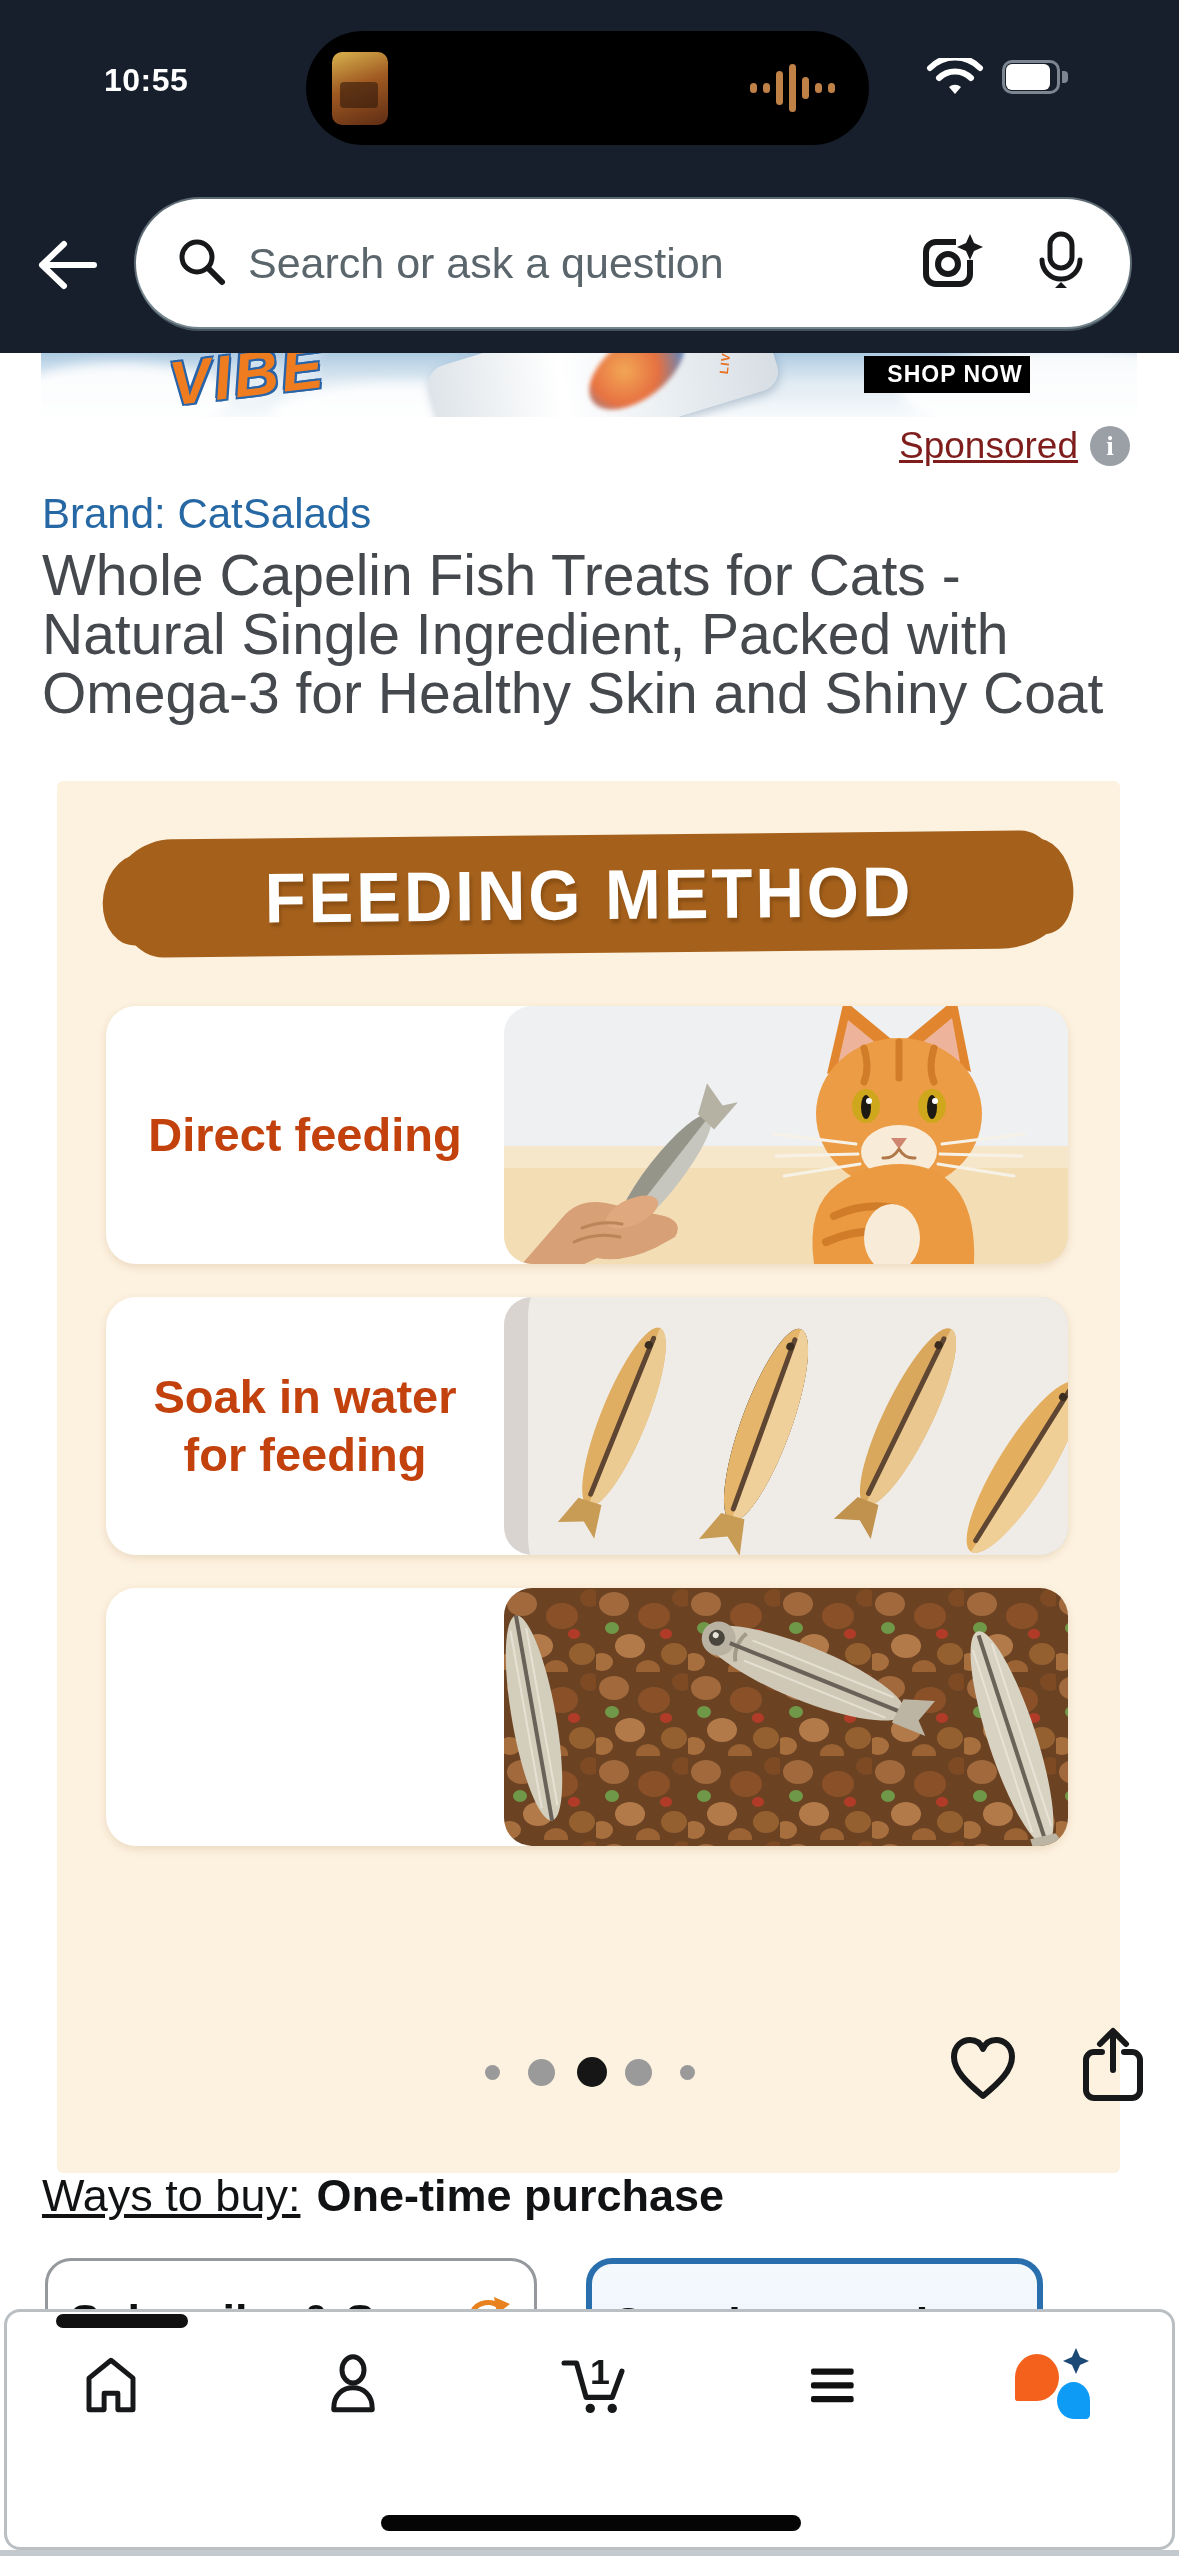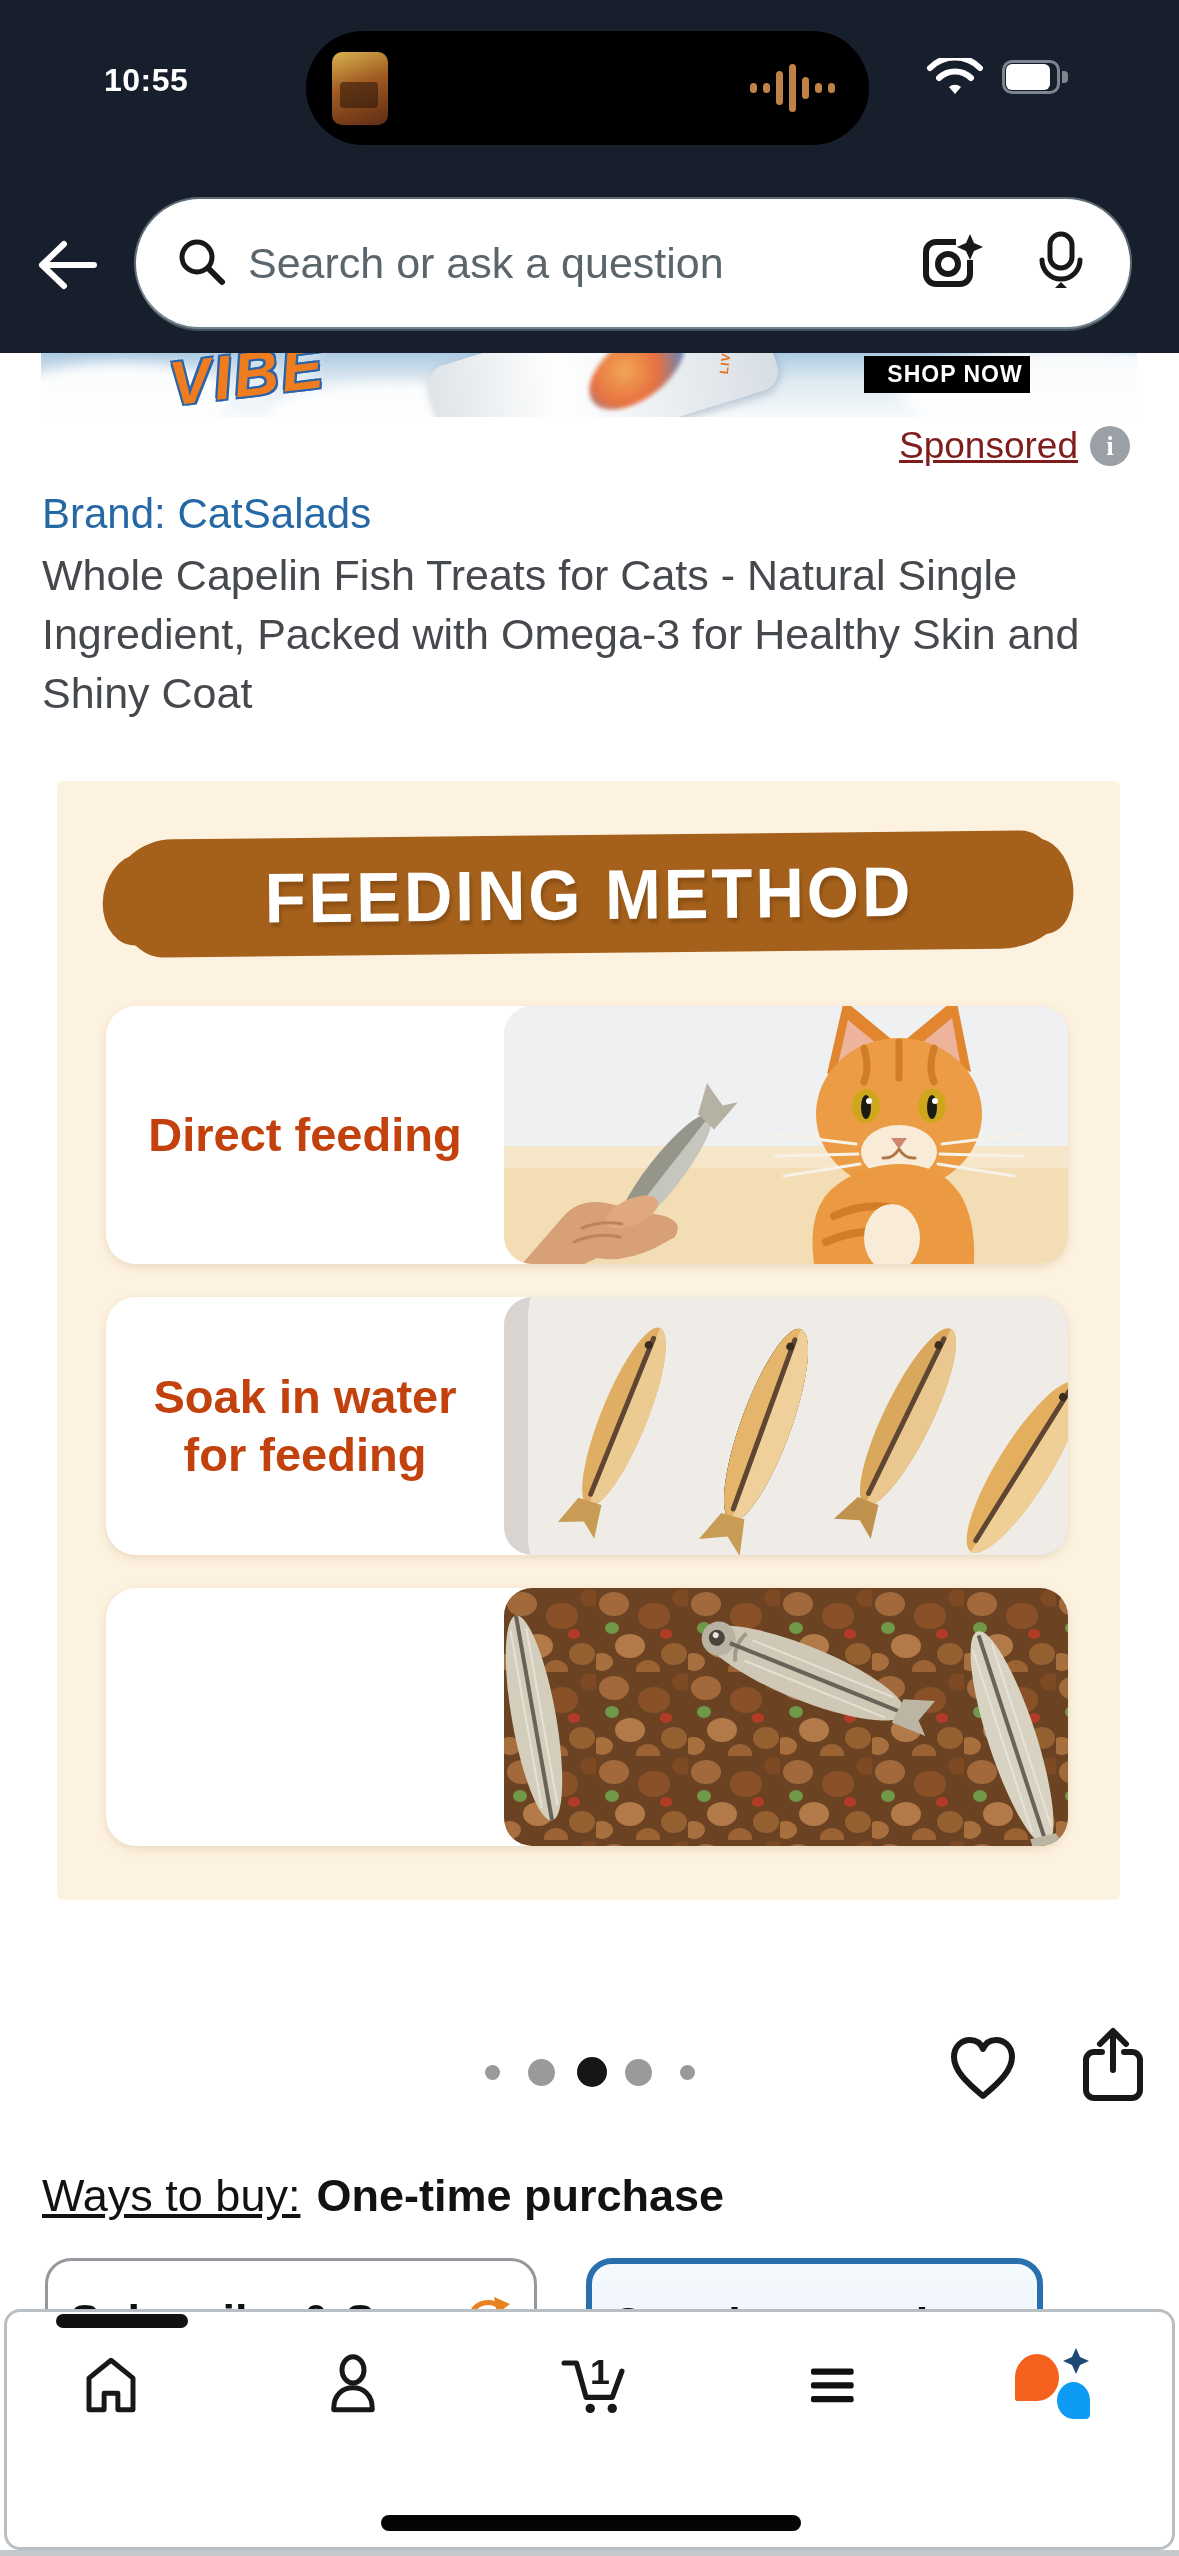--- a/index.html
+++ b/index.html
@@ -46,24 +46,24 @@
   .shopnow{position:absolute;left:823px;top:3px;width:166px;height:37px;background:#000;color:#fff;
            display:flex;align-items:center;justify-content:center;font-size:23px;font-weight:700;letter-spacing:1px;padding-left:16px;}
 
   .sponsored{position:absolute;right:49px;top:425px;display:flex;align-items:center;gap:12px;}
   .sponsored .txt{font-size:37px;color:#7f1d1d;text-decoration:underline;}
   .infodot{width:40px;height:40px;border-radius:50%;background:#999fa0;background:#9aa0a5;color:#fff;
            display:flex;align-items:center;justify-content:center;font-size:27px;font-weight:700;font-family:"Liberation Serif",serif;}
 
   
   .brand{position:absolute;left:42px;top:490px;font-size:42px;font-weight:500;color:#2668a4;}
-  .title{position:absolute;left:42px;top:546px;width:1108px;font-size:43px;line-height:59px;color:#45494e;}
-
-  
-  .info{position:absolute;left:57px;top:781px;width:1063px;height:1119px;background:#fdf2e0;border-radius:6px;}
+  .title{position:absolute;left:42px;top:546px;width:1108px;font-size:57px;line-height:59px;color:#45494e;}
+
+  
+  .info{position:absolute;left:57px;top:781px;width:1063px;height:1392px;background:#fdf2e0;border-radius:6px;}
   .brush{position:absolute;left:58px;top:54px;width:948px;height:118px;background:#a5611c;transform:rotate(-0.6deg);
          border-radius:58px 42px 64px 48px / 50px 62px 44px 66px;}
   .brush:before{content:'';position:absolute;left:-12px;top:14px;width:70px;height:92px;background:#a5611c;border-radius:50%;transform:rotate(10deg);}
   .brush:after{content:'';position:absolute;right:-10px;top:8px;width:64px;height:96px;background:#a5611c;border-radius:50%;transform:rotate(-8deg);}
   .brush .tt{position:absolute;left:0;top:0;width:100%;height:100%;display:flex;align-items:center;justify-content:center;
          color:#fff;font-size:67px;font-weight:800;letter-spacing:3px;text-shadow:2px 4px 3px rgba(90,45,5,.35);
          transform:scaleY(1.05);}
   .mcard{position:absolute;left:49px;width:962px;height:258px;background:#fff;border-radius:30px;
          box-shadow:0 3px 8px rgba(180,145,100,.25);}
   .mlabel{position:absolute;left:0;top:0;bottom:0;width:398px;display:flex;align-items:center;justify-content:center;

